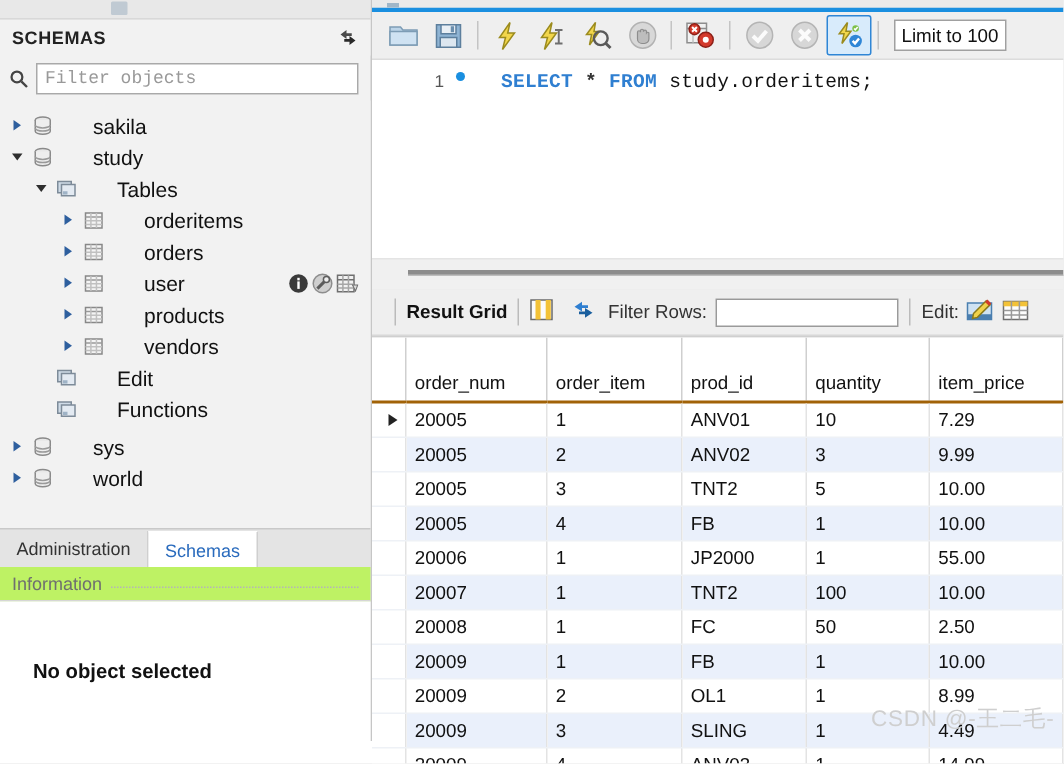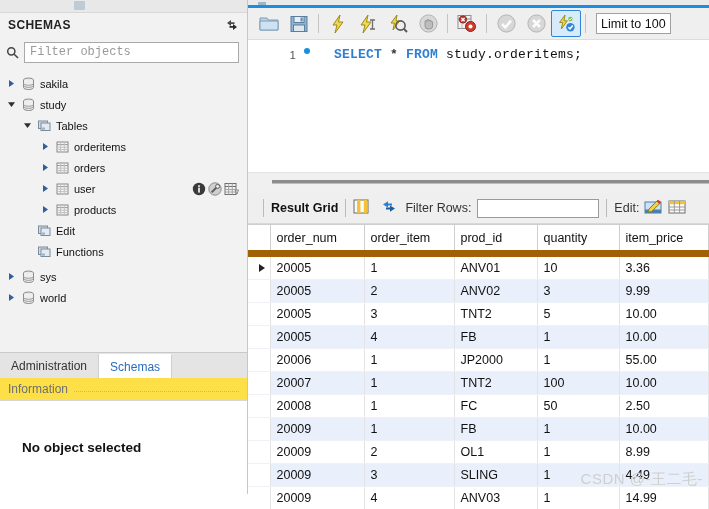--- a/index.html
+++ b/index.html
@@ -27,42 +27,42 @@
   .filter-row{height:30px;display:flex;align-items:center;padding:0 8px 0 6px;gap:5px;font-family:Liberation Mono, monospace;}
   .mag{width:13px;height:13px;flex:none;}
   .filter-box{
     flex:1;height:21px;background:#fff;border:1px solid #a9a9a9;
     display:flex;align-items:center;padding:0 5px;box-sizing:border-box;
   }
   .filter-box span{color:#999;font-size:12px;}
 
   .tree{flex:1;overflow:hidden;padding-top:6px;background:#f2f2f2;position:relative;}
   .node{height:21px;display:flex;align-items:center;gap:4px;padding-left:6px;position:relative;white-space:nowrap;}
-  .node .lbl{font-size:11px;color:#111;}
+  .node .lbl{font-size:14px;color:#111;margin-left:22px;}
   .arrow{width:11px;height:11px;flex:none;}
   .arrow.blank{visibility:hidden;}
   .ic{width:15px;height:14px;flex:none;display:block;}
 
   .row-icons{position:absolute;right:8px;top:50%;transform:translateY(-50%);display:flex;gap:2px;align-items:center;}
   .row-icons svg{display:block;}
 
   
   .ind0{padding-left:6px;}
   .ind1{padding-left:22px;}
   .ind2{padding-left:40px;}
 
   
   .sb-tabs{height:25px;display:flex;align-items:flex-end;background:#e4e4e4;border-top:1px solid #c9c9c9;}
   .sb-tab{
     height:24px;line-height:24px;padding:0 11px;font-size:12px;color:#333;
     border-right:1px solid #cfcfcf;box-sizing:border-box;cursor:default;text-align:right;
   }
   .sb-tab.active{background:#fff;color:#2a6bbd;border-top:1px solid #fff;}
   .info-bar{
-    height:22px;background:#fde047;display:flex;align-items:center;
+    height:22px;background:#bef264;display:flex;align-items:center;
     padding:0 8px;color:#6f6f6f;font-size:12px;gap:6px;border-bottom:1px solid #d6d6d6;
   }
   .dots{flex:1;height:1px;border-bottom:1px dotted #b5b5b5;margin-bottom:-3px;}
   .info-body{flex:0 0 auto;height:93px;background:#fff;display:flex;align-items:center;padding-left:22px;}
   .no-obj{font-weight:bold;font-size:13.5px;color:#111;}
 
   
   .right{flex:1;height:509px;position:relative;background:#e5e5e5;display:flex;flex-direction:column;}
   .blue-rule{height:3px;background:#1a8fe0;width:100%;}
   .blue-rule-top{height:5px;background:#eaeaea;width:100%;position:relative;}
@@ -102,22 +102,22 @@
   }
   .rg-sep{width:1px;height:18px;background:#bbb;margin:0 7px;}
   .rg-title{font-weight:bold;font-size:12.5px;color:#111;}
   .rg-lbl{font-size:12.5px;color:#333;}
   .filter-rows-input{width:122px;height:19px;background:#fff;border:1px solid #9a9a9a;box-sizing:border-box;}
 
   
   .grid-wrap{flex:1;background:#fff;overflow:hidden;position:relative;border-top:1px solid #cfcfcf;}
   table.grid{border-collapse:collapse;width:100%;table-layout:fixed;font-size:12.5px;}
   table.grid th{
-    background:#fff;border-right:1px solid #cfcfcf;border-bottom:7px solid #a16207;
-    font-weight:normal;text-align:left;padding:3px 0 3px 6px;height:19px;color:#111;
+    background:#fff;border-right:1px solid #cfcfcf;border-bottom:2px solid #a16207;
+    font-weight:normal;text-align:left;padding:20px 0 3px 6px;height:19px;color:#111;
   }
   table.grid td{
     border-right:1px solid #e3e3e3;border-bottom:1px solid #eef1f6;
     padding:2px 0 2px 6px;height:18px;color:#111;white-space:nowrap;overflow:hidden;
   }
   tr.alt td{background:#eaf0fb;}
   .selcol{width:22px;}
   td.selcol,th.selcol{border-right:1px solid #cfcfcf;text-align:center;padding-left:0;background:#fff;}
   tr.alt td.selcol{background:#fff;}
   .caret{display:inline-block;width:0;height:0;border-left:6px solid #222;border-top:4px solid transparent;border-bottom:4px solid transparent;}
@@ -303,20 +303,38 @@
             <line x1="2" y1="4.6" x2="13" y2="4.6" stroke="#9a9a9a"></line>
             <line x1="2" y1="7.2" x2="13" y2="7.2" stroke="#c0c0c0"></line>
             <line x1="2" y1="9.6" x2="13" y2="9.6" stroke="#c0c0c0"></line>
             <line x1="5.6" y1="2" x2="5.6" y2="12" stroke="#c0c0c0"></line>
             <line x1="9.3" y1="2" x2="9.3" y2="12" stroke="#c0c0c0"></line>
           </svg>
         </span>
         <span class="lbl">products</span>
       </div>
 
+      <div class="node ind2">
+        <span class="arrow">
+          <svg width="11" height="11" viewBox="0 0 11 11">
+              <path d="M3 2 L8 5.5 L3 9 Z" fill="#2e5f9e"></path>
+            </svg>
+        </span>
+        <span class="ic">
+          <svg width="15" height="14" viewBox="0 0 15 14">
+            <rect x="2" y="2" width="11" height="10" fill="#f4f4f4" stroke="#888"></rect>
+            <line x1="2" y1="4.6" x2="13" y2="4.6" stroke="#9a9a9a"></line>
+            <line x1="2" y1="7.2" x2="13" y2="7.2" stroke="#c0c0c0"></line>
+            <line x1="2" y1="9.6" x2="13" y2="9.6" stroke="#c0c0c0"></line>
+            <line x1="5.6" y1="2" x2="5.6" y2="12" stroke="#c0c0c0"></line>
+            <line x1="9.3" y1="2" x2="9.3" y2="12" stroke="#c0c0c0"></line>
+          </svg>
+        </span>
+        <span class="lbl">vendors</span>
+      </div>
 
       <div class="node ind1">
         <span class="arrow blank"></span>
         <span class="ic">
           <svg width="15" height="14" viewBox="0 0 15 14">
             <rect x="1.5" y="2" width="9" height="7.5" fill="#cfdbe7" stroke="#7d8b99"></rect>
             <rect x="4" y="4" width="9" height="7.5" fill="#e3eaf2" stroke="#7d8b99"></rect>
             <rect x="5" y="8.5" width="3" height="2.2" fill="#9fb3c6"></rect>
           </svg>
         </span>
@@ -566,21 +584,21 @@
             <th>item_price</th>
           </tr>
         </thead>
         <tbody>
           <tr>
             <td class="selcol"><span class="caret"></span></td>
             <td>20005</td>
             <td>1</td>
             <td>ANV01</td>
             <td>10</td>
-            <td>3.36</td>
+            <td>7.29</td>
           </tr>
           <tr class="alt">
             <td class="selcol"></td>
             <td>20005</td>
             <td>2</td>
             <td>ANV02</td>
             <td>3</td>
             <td>9.99</td>
           </tr>
           <tr>

